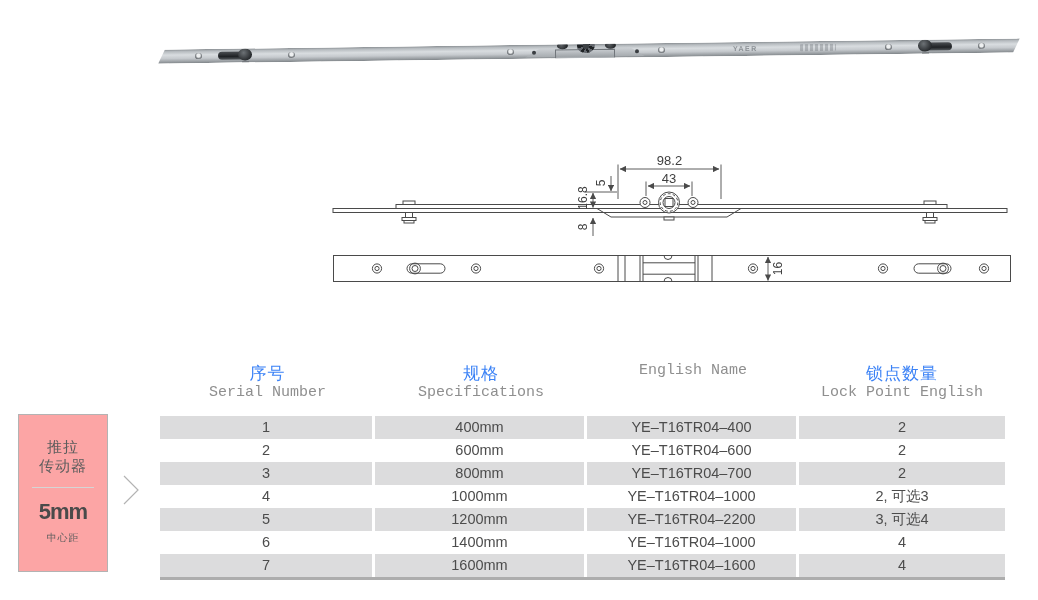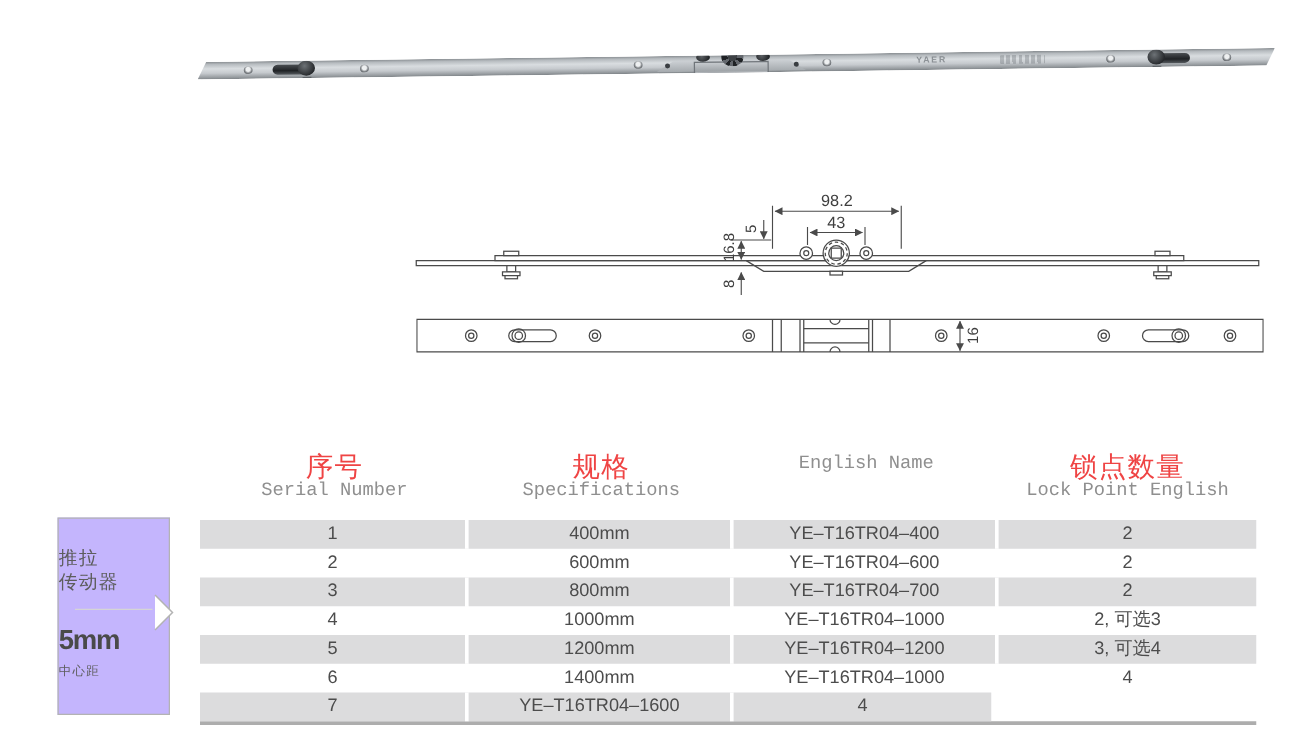--- a/index.html
+++ b/index.html
@@ -44,31 +44,31 @@
     color:rgba(70,76,82,0.5);letter-spacing:1.5px;}
   .engrave-logo{position:absolute;left:642px;top:3px;width:36px;height:7px;border-radius:1px;
     background:repeating-linear-gradient(90deg,rgba(80,86,92,.28) 0 3px,rgba(80,86,92,0) 3px 5px);}
   
   .draw{position:absolute;}
   svg text{font-family:"Liberation Sans",sans-serif;fill:#3f3f3f;}
   
   #spec-table{position:absolute;left:160px;top:363px;width:845px;}
   .thead{display:flex;height:53px;}
   .thcol{text-align:center;box-sizing:border-box;}
-  .th-zh{display:block;font-size:22px;color:#ef4444;line-height:22px;letter-spacing:1px;}
+  .th-zh{display:block;font-size:17px;color:#3b82f6;line-height:22px;letter-spacing:1px;}
   .th-en{display:block;font-size:15px;color:#8f8f8f;line-height:15px;font-family:Liberation Mono, monospace;}
   .trow{display:flex;height:23px;line-height:23px;font-size:14.5px;color:#4c4c4c;text-align:center;}
   .tcell{box-sizing:border-box;border-right:3px solid #ffffff;}
   .tcell:last-child{border-right:none;}
   .trow.odd .tcell{background:var(--row-alt,#dcdcdd);}
   .c0{width:215px;} .c1{width:212px;} .c2{width:212px;} .c3{width:206px;}
   #tbody{border-bottom:3px solid var(--table-border,#adadad);}
   
-  #product-tag{position:absolute;left:46px;top:414px;width:90px;height:158px;
-    border:1px solid #b3b3b3;background:#c4b5fd;box-sizing:border-box;text-align:left;}
+  #product-tag{position:absolute;left:18px;top:414px;width:90px;height:158px;
+    border:1px solid #b3b3b3;background:#fca5a5;box-sizing:border-box;text-align:center;}
   .tag-name{margin-top:22px;font-size:15px;line-height:19px;color:#5d5d5d;letter-spacing:1px;}
   .tag-divider{width:62px;height:1px;background:#d5d5d5;margin:12px auto 8px auto;}
   .tag-size{font-size:22px;font-weight:bold;color:#4a4a4a;line-height:32px;letter-spacing:-1px;}
   .tag-caption{font-size:10px;color:#5d5d5d;line-height:20px;letter-spacing:1px;}
   #tag-chevron{position:absolute;left:123px;top:474px;}
 </style>
 </head>
 <body style="--row-alt: #dcdcdd; --table-border: #adadad;">
 
 <div id="top-view">
@@ -249,33 +249,34 @@
   <div class="trow">
     <div class="tcell c0">4</div>
     <div class="tcell c1">1000mm</div>
     <div class="tcell c2">YE–T16TR04–1000</div>
     <div class="tcell c3">2, 可选3</div>
   </div>
 
   <div class="trow odd">
     <div class="tcell c0">5</div>
     <div class="tcell c1">1200mm</div>
-    <div class="tcell c2">YE–T16TR04–1200</div>
+    <div class="tcell c2">YE–T16TR04–2200</div>
     <div class="tcell c3">3, 可选4</div>
   </div>
 
   <div class="trow">
     <div class="tcell c0">6</div>
     <div class="tcell c1">1400mm</div>
     <div class="tcell c2">YE–T16TR04–1000</div>
     <div class="tcell c3">4</div>
   </div>
 
   <div class="trow odd">
     <div class="tcell c0">7</div>
+    <div class="tcell c1">1600mm</div>
     <div class="tcell c2">YE–T16TR04–1600</div>
     <div class="tcell c3">4</div>
   </div>
 </div>
 </div>
 
 <div id="product-tag">
   <div class="tag-name">
     <span>推拉</span><br>
     <span>传动器</span>

